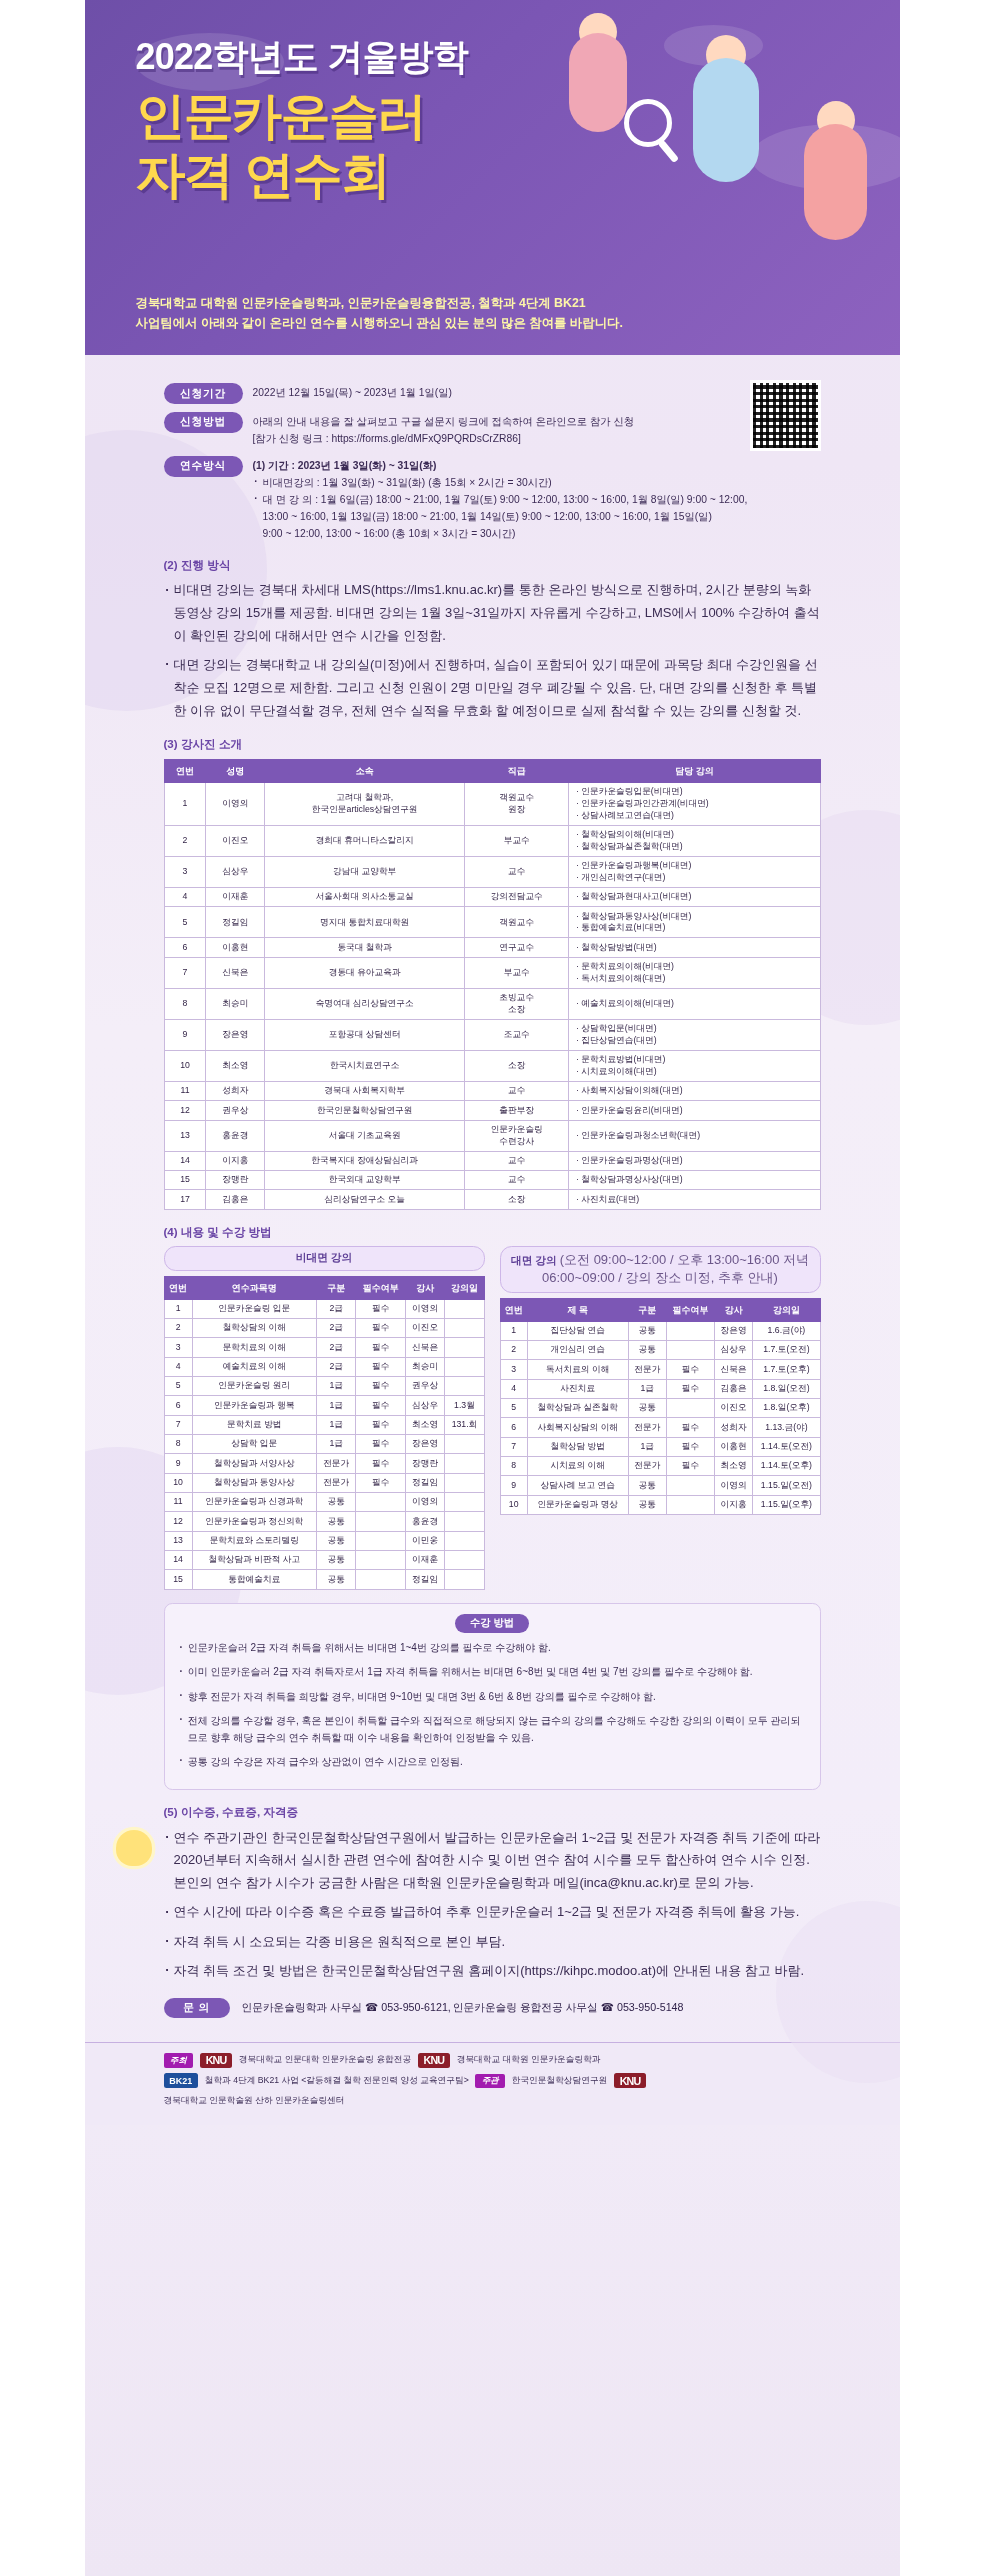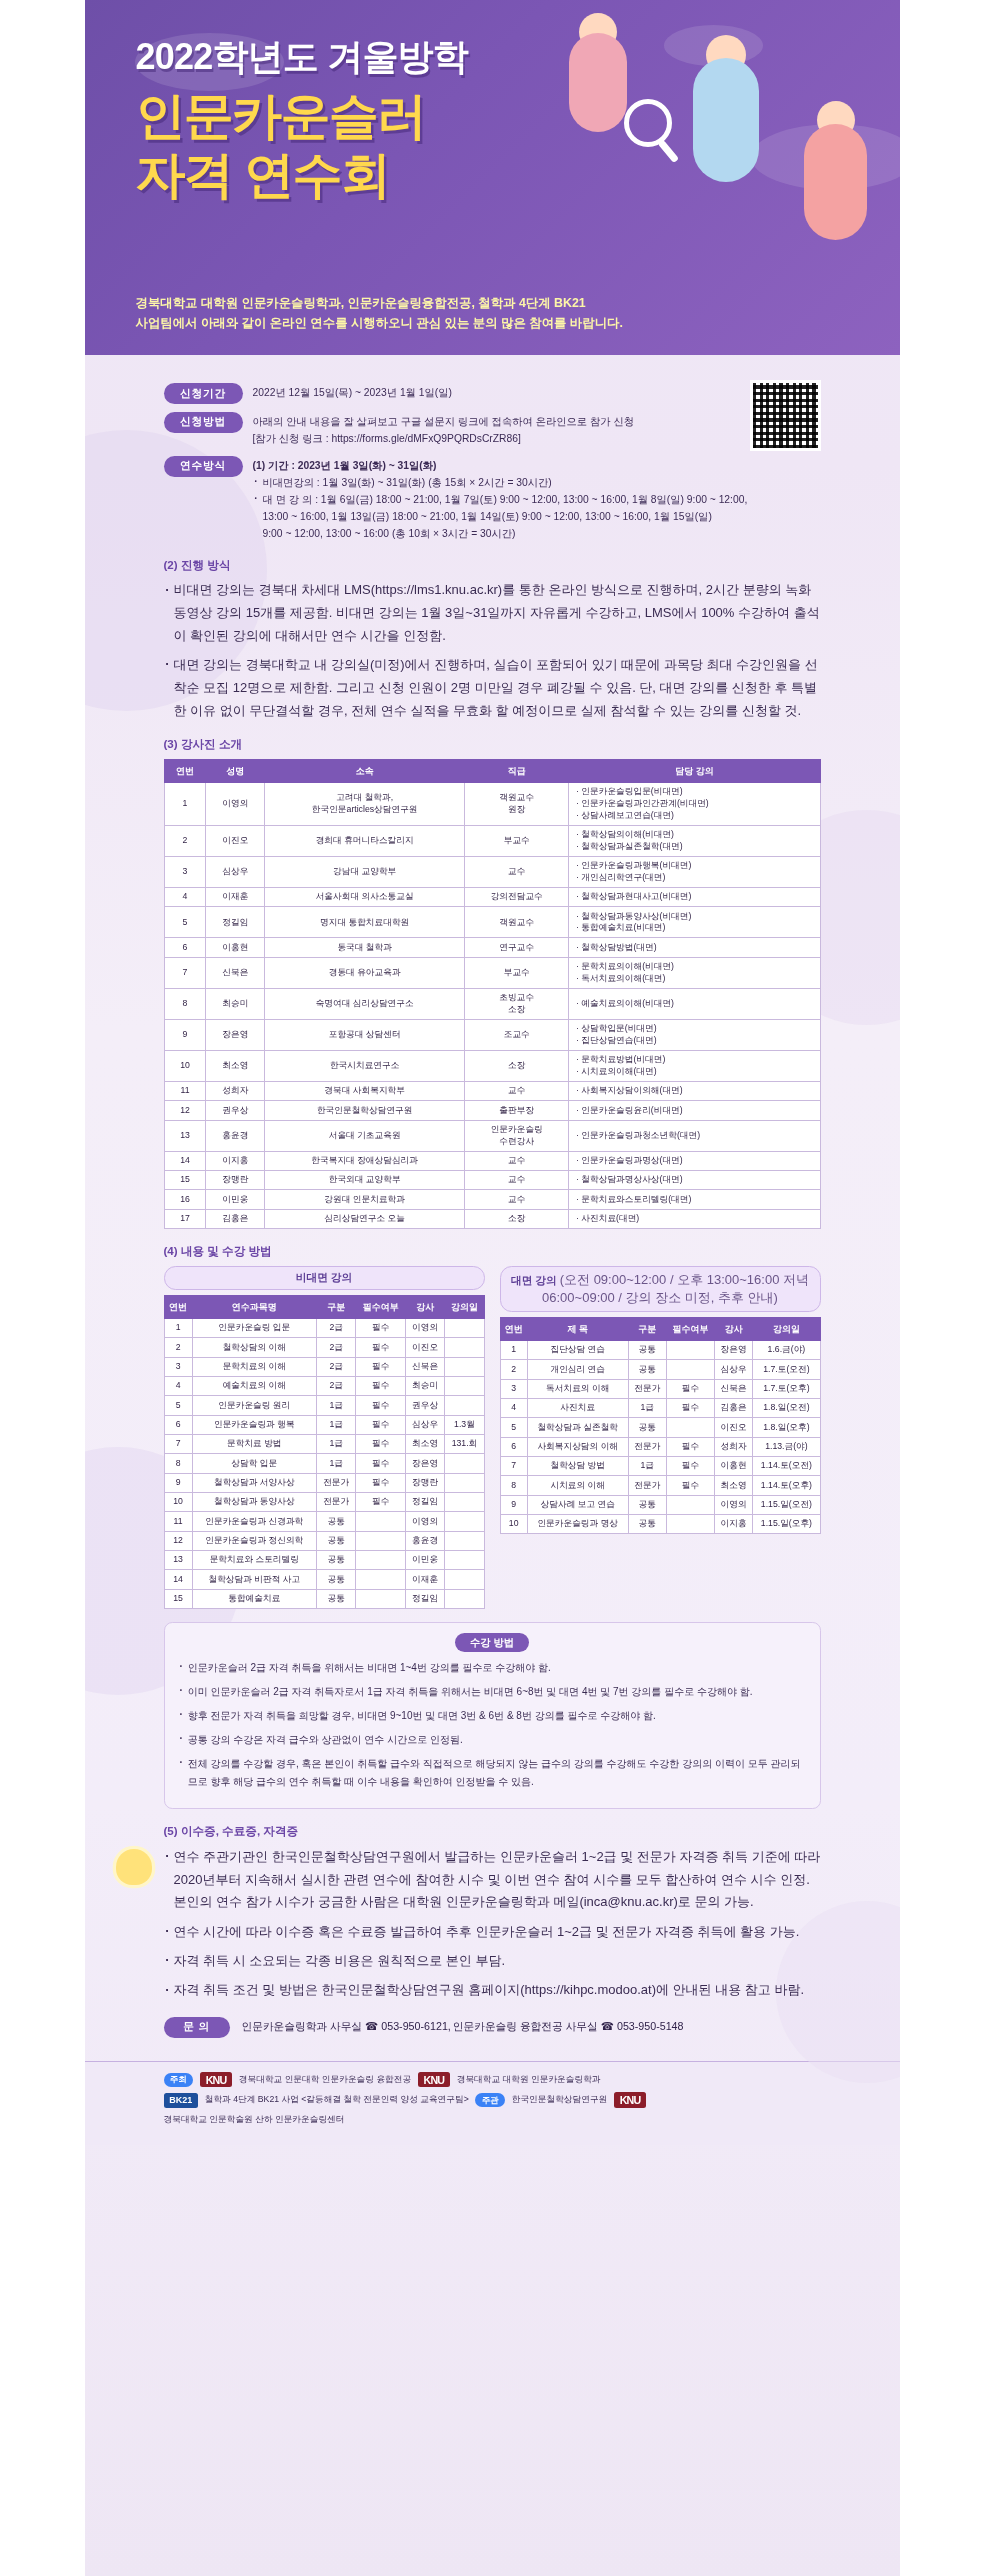--- a/index.html
+++ b/index.html
@@ -134,22 +134,22 @@
   }
   .contact .tag { width: 66px; }
 
   
   .footer {
     margin-top: 15px; background: #f0e9f7; border-top: 1.7px solid #c6b0e0;
     padding: 10px 79px 13.2px; font-size: 8.7px; color: #3b2c55;
   }
   .foot-row { display: flex; align-items: center; gap: 6.6px; margin-bottom: 5px; flex-wrap: wrap; }
   .chip {
-    background: #3b82f6; color: #fff; font-size: 8.3px; font-weight: bold;
-    padding: 1.7px 6.6px; border-radius: 7px;
+    background: #a21caf; color: #fff; font-size: 8.3px; font-weight: bold;
+    padding: 1.7px 6.6px; border-radius: 2px; font-style: italic;
   }
   .knu {
     background: #8c1d2a; color: #fff; font-weight: bold; font-size: 10.7px;
     padding: 1.7px 5.8px; border-radius: 2.5px; letter-spacing: -0.8px;
   }
   .bk21 {
     background: #1e4f9c; color: #fff; font-weight: bold; font-size: 9px;
     padding: 2.5px 5.8px; border-radius: 2.5px;
   }
   .note-wrap { position: relative; }
@@ -342,27 +342,20 @@
               <td>한국복지대 장애상담심리과</td>
               <td>교수</td>
               <td>· 인문카운슬링과명상(대면)</td>
             </tr>
             <tr>
               <td>15</td>
               <td>장맹란</td>
               <td>한국외대 교양학부</td>
               <td>교수</td>
               <td>· 철학상담과명상사상(대면)</td>
-            </tr>
-            <tr>
-              <td>16</td>
-              <td>이민웅</td>
-              <td>강원대 인문치료학과</td>
-              <td>교수</td>
-              <td>· 문학치료와스토리텔링(대면)</td>
             </tr>
             <tr>
               <td>17</td>
               <td>김홍은</td>
               <td>심리상담연구소 오늘</td>
               <td>소장</td>
               <td>· 사진치료(대면)</td>
             </tr>
           </tbody>
       </table>
@@ -613,22 +606,22 @@
     </div>
 
     <div class="howto">
       <div style="text-align:center">
         <span class="howto-title">수강 방법</span>
       </div>
       <div id="howto-list">
           <p class="para bullet">인문카운슬러 2급 자격 취득을 위해서는 비대면 1~4번 강의를 필수로 수강해야 함.</p>
           <p class="para bullet">이미 인문카운슬러 2급 자격 취득자로서 1급 자격 취득을 위해서는 비대면 6~8번 및 대면 4번 및 7번 강의를 필수로 수강해야 함.</p>
           <p class="para bullet">향후 전문가 자격 취득을 희망할 경우, 비대면 9~10번 및 대면 3번 &amp; 6번 &amp; 8번 강의를 필수로 수강해야 함.</p>
+          <p class="para bullet">전체 강의를 수강할 경우, 혹은 본인이 취득할 급수와 직접적으로 해당되지 않는 급수의 강의를 수강해도 수강한 강의의 이력이 모두 관리되므로 향후 해당 급수의 연수 취득할 때 이수 내용을 확인하여 인정받을 수 있음.</p>
           <p class="para bullet">공통 강의 수강은 자격 급수와 상관없이 연수 시간으로 인정됨.</p>
-          <p class="para bullet">전체 강의를 수강할 경우, 혹은 본인이 취득할 급수와 직접적으로 해당되지 않는 급수의 강의를 수강해도 수강한 강의의 이력이 모두 관리되므로 향후 해당 급수의 연수 취득할 때 이수 내용을 확인하여 인정받을 수 있음.</p>
         </div>
     </div>
 
     <div class="section note-wrap">
       <div class="lamp-icon"></div>
       <div class="sec-title">(5) 이수증, 수료증, 자격증</div>
       <div id="sec5-list">
           <p class="para bullet">연수 주관기관인 한국인문철학상담연구원에서 발급하는 인문카운슬러 1~2급 및 전문가 자격증 취득 기준에 따라 2020년부터 지속해서 실시한 관련 연수에 참여한 시수 및 이번 연수 참여 시수를 모두 합산하여 연수 시수 인정. 본인의 연수 참가 시수가 궁금한 사람은 대학원 인문카운슬링학과 메일(inca@knu.ac.kr)로 문의 가능.</p>
           <p class="para bullet">연수 시간에 따라 이수증 혹은 수료증 발급하여 추후 인문카운슬러 1~2급 및 전문가 자격증 취득에 활용 가능.</p>
           <p class="para bullet">자격 취득 시 소요되는 각종 비용은 원칙적으로 본인 부담.</p>

